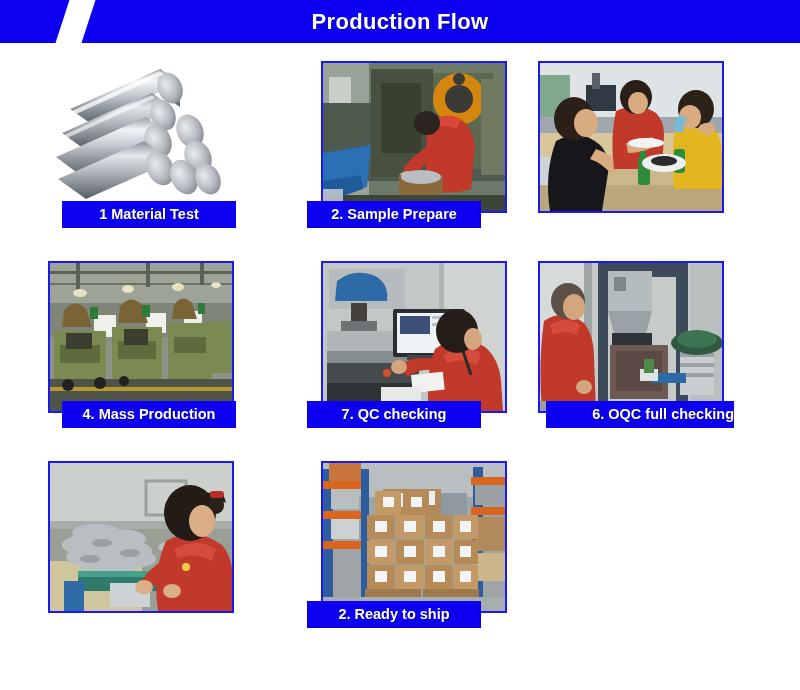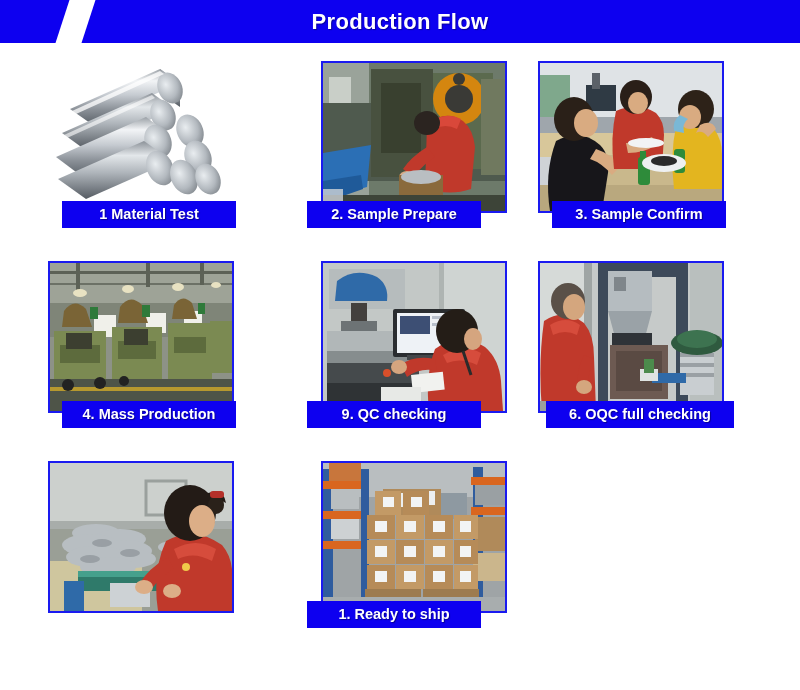--- a/index.html
+++ b/index.html
@@ -99,20 +99,21 @@
     font-weight: bold;
     text-align: center;
     text-shadow: 1px 1px 1px rgba(0,0,0,0.4);
     box-sizing: border-box;
     white-space: nowrap;
     overflow: hidden;
   }
   .step-label.wide {
     left: 8px;
     width: 188px;
+    text-align: right;
   }
   .lbl-pos { top: 140px; }
 </style>
 </head>
 <body>
 
 <div class="header">
   <div class="header-stripe"></div>
   <div class="header-title">Production Flow</div>
 </div>
@@ -254,21 +255,20 @@
 
           <rect x="98" y="94" width="12" height="28" rx="3" fill="#2e8b3a"></rect>
           <rect x="100" y="88" width="6" height="8" fill="#2e8b3a"></rect>
           <rect x="134" y="86" width="11" height="24" rx="3" fill="#2e8b3a"></rect>
 
           <ellipse cx="124" cy="100" rx="22" ry="9" fill="#eef0f1"></ellipse>
           <ellipse cx="124" cy="98" rx="13" ry="5" fill="#2b2b2b"></ellipse>
         </svg>
       </div>
     </div>
-    <div class="step-label lbl-pos">3. Sample Confirm</div>
   </div>
 
   <div class="cell col0 row1">
     <div class="photo-wrap bordered">
       <div class="photo">
         <svg viewBox="0 0 182 148" preserveAspectRatio="none">
           <rect width="182" height="148" fill="#8d9287"></rect>
           <rect x="0" y="0" width="182" height="46" fill="#9ea397"></rect>
 
           <rect x="0" y="8" width="182" height="3" fill="#5c6156"></rect>
@@ -357,21 +357,21 @@
           <path d="M112 96 q-22 -4 -34 6 l6 12 q14 -10 30 -6 z" fill="#c0392b"></path>
           <ellipse cx="76" cy="104" rx="8" ry="7" fill="#d5a57f"></ellipse>
 
           <path d="M140 88 l8 24" stroke="#2b2b2b" stroke-width="3" fill="none"></path>
 
           <rect x="88" y="112" width="32" height="18" fill="#f1f2ef" transform="rotate(-6 88 112)"></rect>
           <rect x="58" y="124" width="40" height="14" fill="#e7e9e6"></rect>
         </svg>
       </div>
     </div>
-    <div class="step-label lbl-pos">9. QC checking</div>
+    <div class="step-label lbl-pos">7. QC checking</div>
   </div>
 
   <div class="cell col2 row1">
     <div class="photo-wrap bordered">
       <div class="photo">
         <svg viewBox="0 0 182 148" preserveAspectRatio="none">
           <rect width="182" height="148" fill="#c6cac9"></rect>
           <rect x="0" y="0" width="46" height="148" fill="#d6dad8"></rect>
           <rect x="44" y="0" width="8" height="148" fill="#9fa5a4"></rect>
           <rect x="150" y="0" width="32" height="148" fill="#b9bfbe"></rect>
@@ -529,16 +529,16 @@
               <rect x="88" y="34" width="11" height="10"></rect>
           </g>
 
           <rect x="42" y="126" width="56" height="12" fill="#9d7b4f"></rect>
           <rect x="100" y="126" width="56" height="12" fill="#9d7b4f"></rect>
 
           <rect x="0" y="134" width="182" height="14" fill="#a8adae"></rect>
         </svg>
       </div>
     </div>
-    <div class="step-label lbl-pos">1. Ready to ship</div>
+    <div class="step-label lbl-pos">2. Ready to ship</div>
   </div>
 
 </div>
 
 </body></html>

